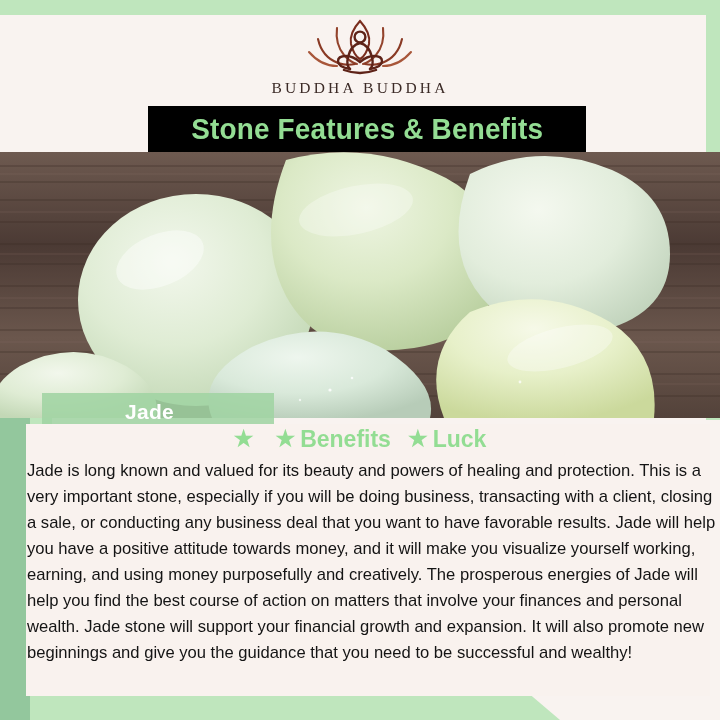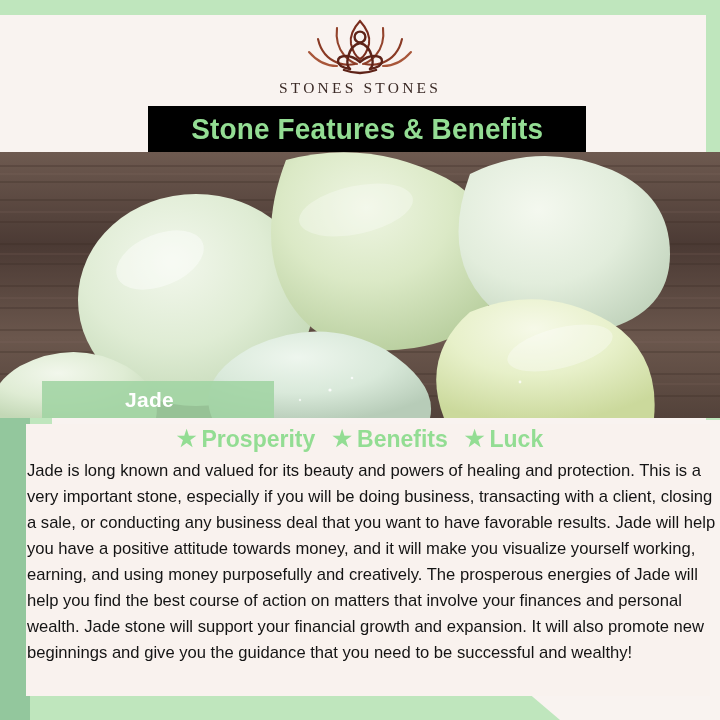--- a/index.html
+++ b/index.html
@@ -63,21 +63,21 @@
   }
 
   
   .photo{
     position:absolute;left:0;top:152px;width:720px;height:266px;
     z-index:5;overflow:hidden;background:#5a4840;
   }
   .photo svg{display:block;width:720px;height:266px;}
 
   .jade-label{
-    position:absolute;left:42px;top:381px;width:232px;height:37px;
+    position:absolute;left:42px;top:393px;width:232px;height:37px;
     background:rgba(160,212,163,.88);z-index:6;
     display:flex;align-items:center;
   }
   .jade-label span{
     margin-left:83px;color:#ffffff;font-weight:bold;font-size:21px;
     letter-spacing:.3px;
   }
 
   
   .body-panel{
@@ -214,33 +214,32 @@
       </g>
       <g fill="none" stroke="#5e2318" stroke-width="2.4" stroke-linecap="round" stroke-linejoin="round">
         <circle cx="56" cy="22" r="5.4"></circle>
         <path d="M56 28 q-9 2 -12 14 q-2 9 2 12"></path>
         <path d="M56 28 q9 2 12 14 q2 9 -2 12"></path>
         <path d="M46 54 q-12 -2 -12 -8 q0 -5 8 -5 q7 0 14 6"></path>
         <path d="M66 54 q12 -2 12 -8 q0 -5 -8 -5 q-7 0 -14 6"></path>
         <path d="M40 55 q16 6 32 0"></path>
       </g>
     </svg>
-    <div class="logo-word">STONES STONES</div>
+    <div class="logo-word">BUDDHA BUDDHA</div>
   </div>
 
   <div class="title-banner">
     <div class="title-text">Stone Features &amp; Benefits</div>
   </div>
 
   <div class="body-panel"></div>
 
   <div class="keywords">
     <div class="kw">
       <span class="star">★</span>
-      <span>Prosperity</span>
     </div>
     <div class="kw">
       <span class="star">★</span>
       <span>Benefits</span>
     </div>
     <div class="kw">
       <span class="star">★</span>
       <span>Luck</span>
     </div>
   </div>

